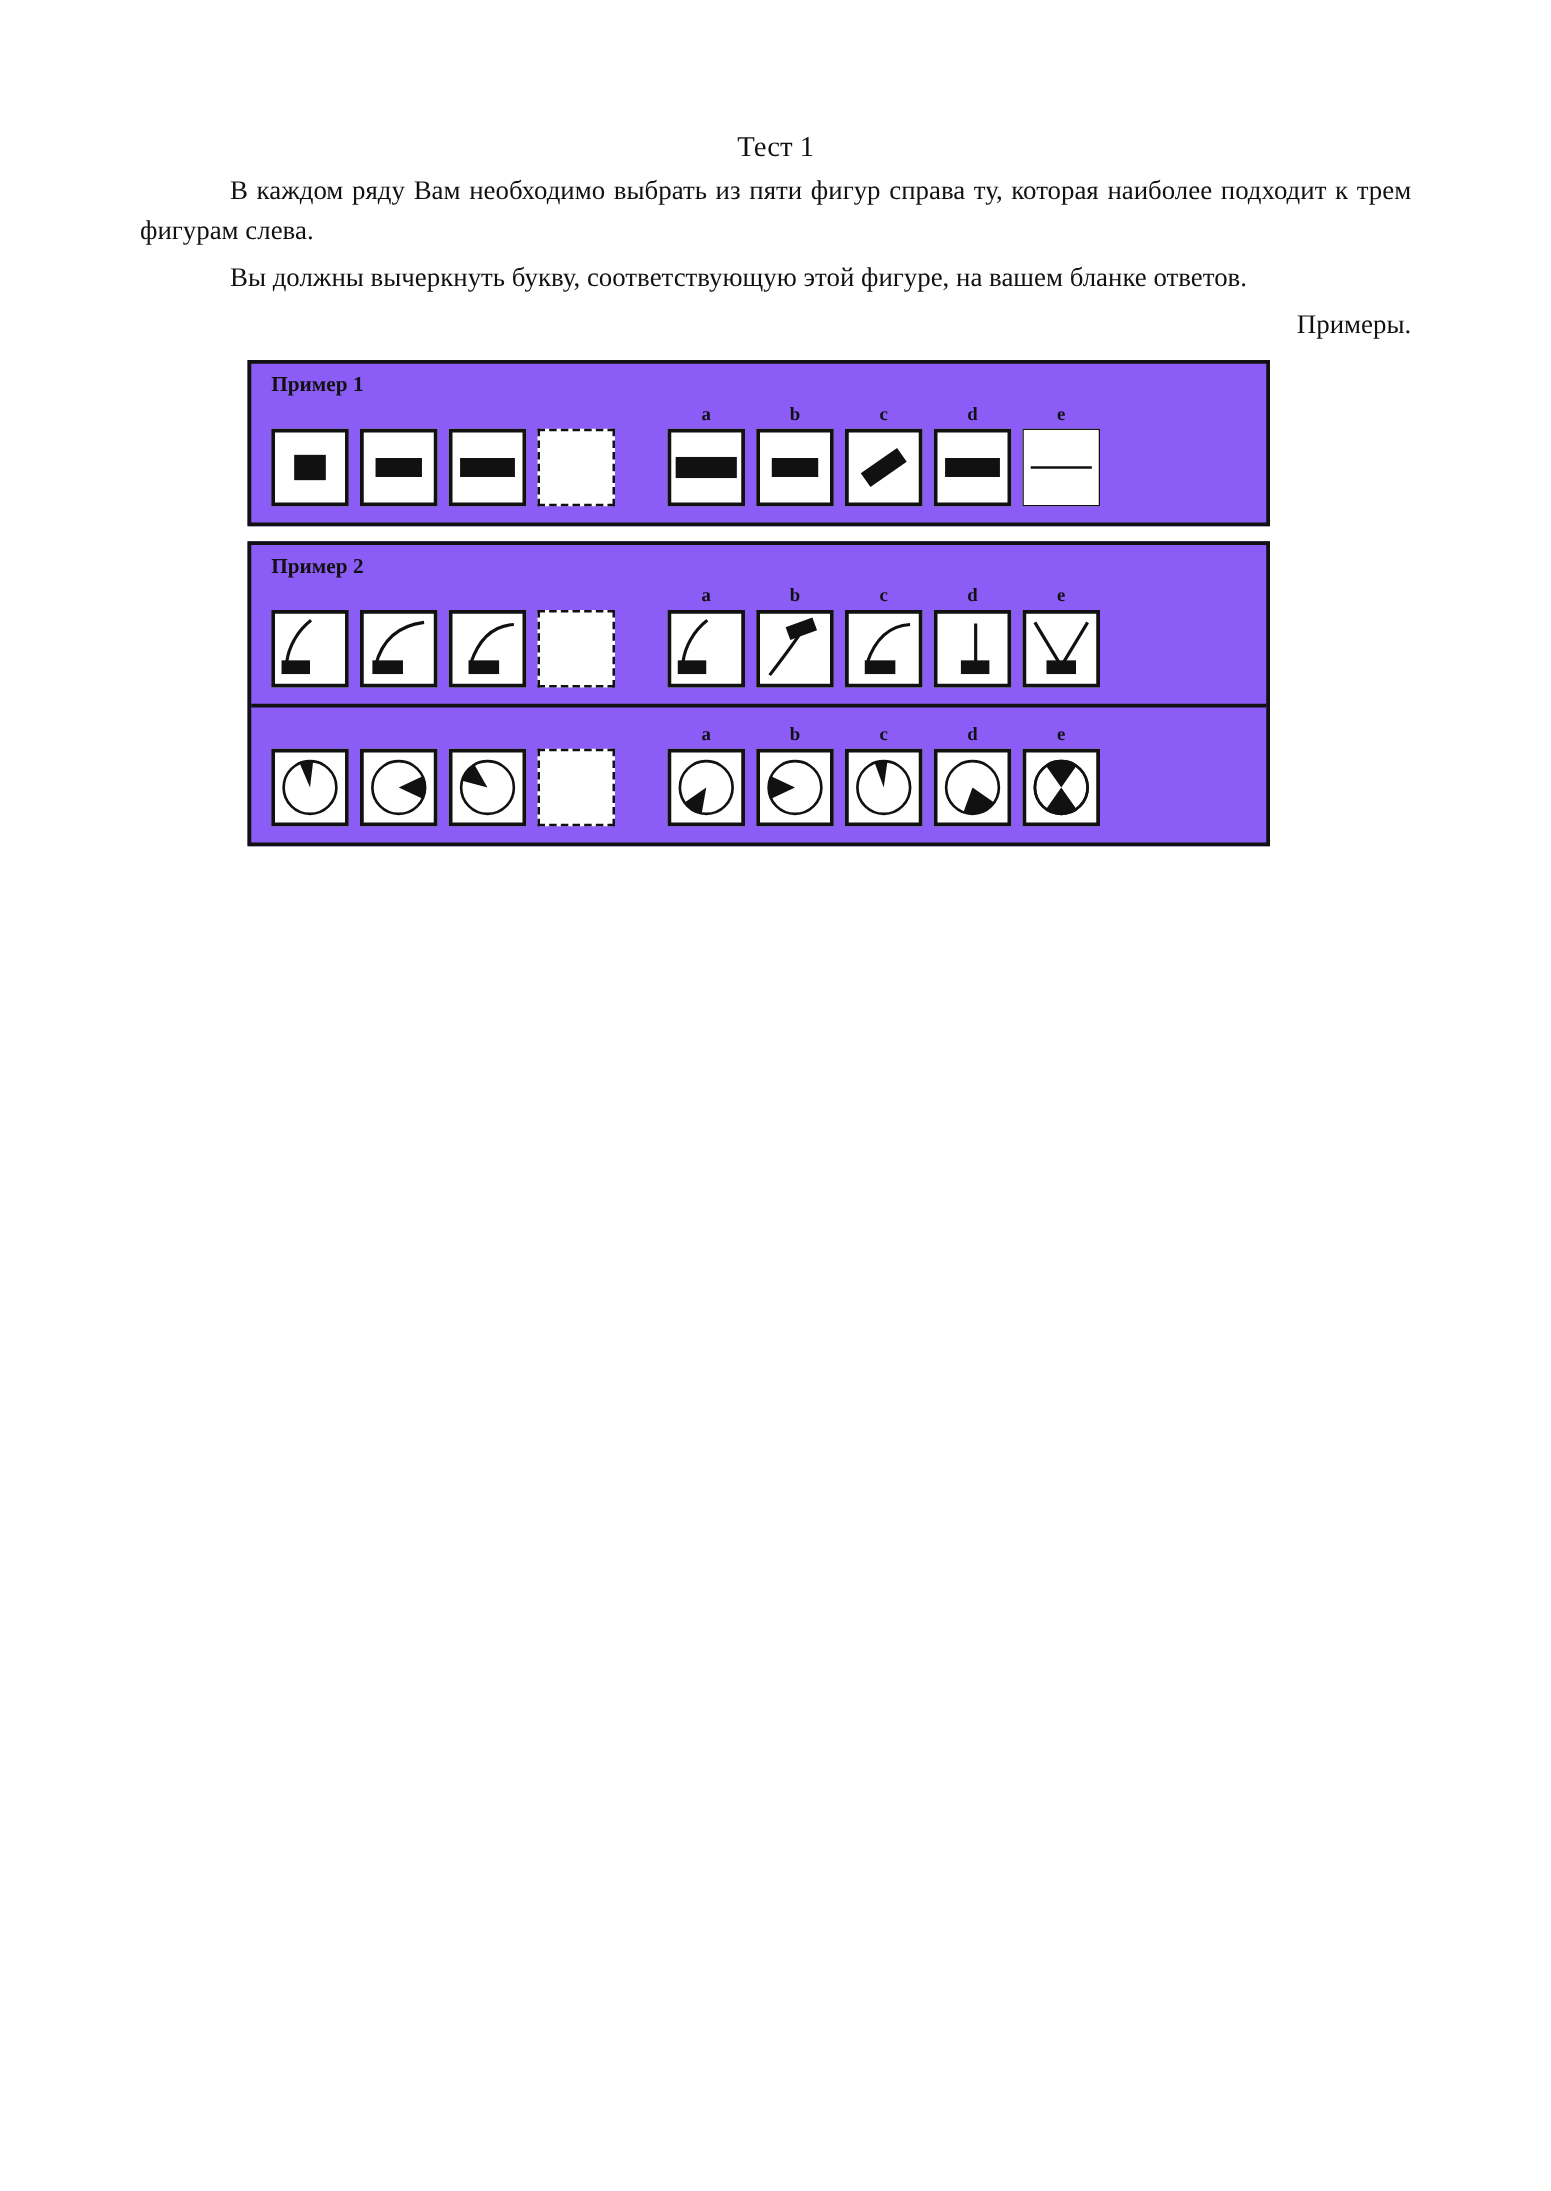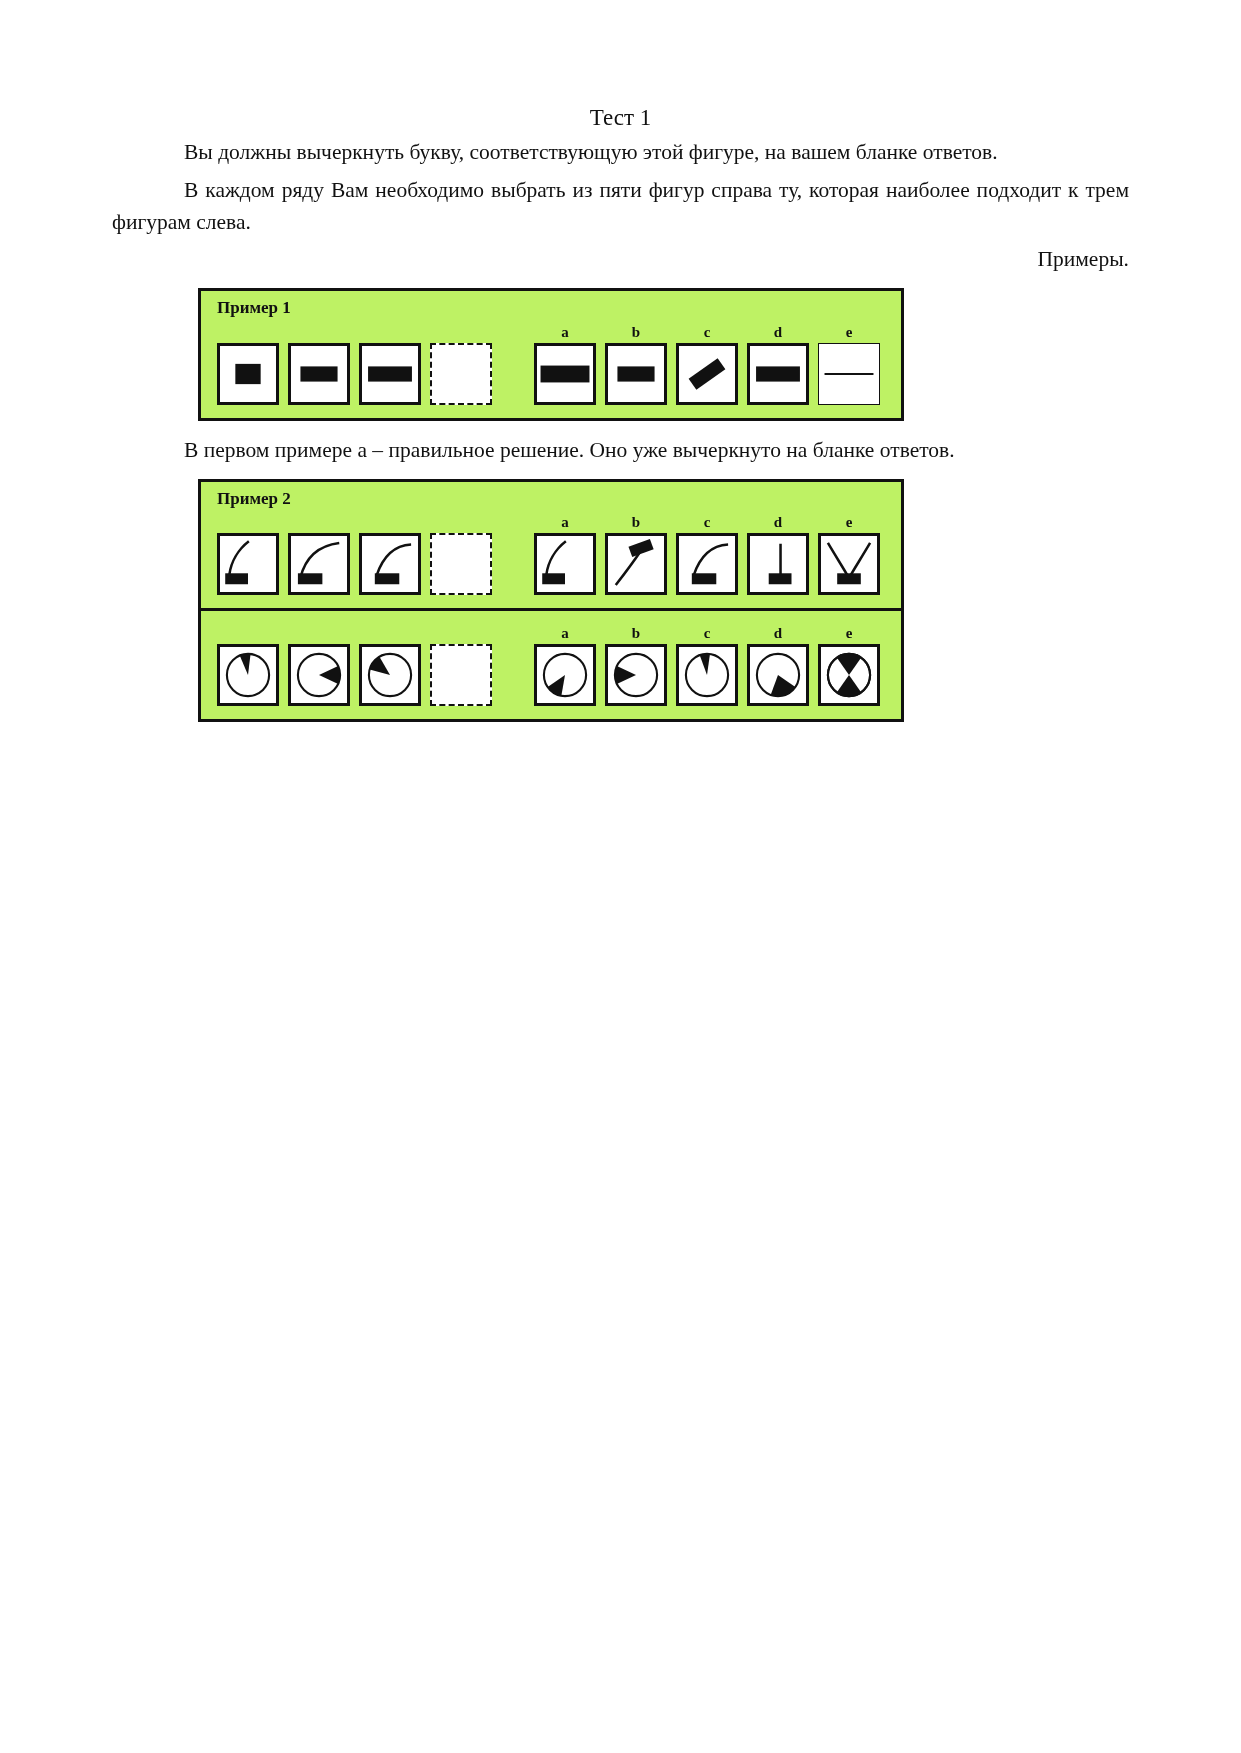--- a/index.html
+++ b/index.html
@@ -11,22 +11,22 @@
     margin:0 auto;
   }
   .title{text-align:center;font-size:23px;letter-spacing:.5px;}
   .subtitle{text-align:center;font-size:23px;margin-top:9px;}
   p.para{
     font-size:21.5px;line-height:1.48;text-align:justify;
     text-indent:72px;margin:6px 0 0 0;
   }
   p.para.noj{text-align:right;}
   .ex-group{
-    border:3px solid #111;width:706px;margin:12px 0 0 86px;
-    box-sizing:border-box;background:#bef264;
+    border:3px solid #111;width:818px;margin:12px 0 0 86px;
+    box-sizing:border-box;background:#8b5cf6;
   }
   .ex-section{padding:8px 14px 13px 16px;}
   .ex-section + .ex-section{border-top:3px solid #111;}
   .ex-label{font-weight:bold;font-size:17px;line-height:1.1;}
   .fig-row{display:flex;align-items:flex-end;gap:9px;margin-top:7px;}
   .fig-cell{
     width:62px;height:62px;border:3px solid #111;box-sizing:border-box;
     background:#fff;display:flex;align-items:center;justify-content:center;
     flex:0 0 auto;
   }
@@ -36,22 +36,22 @@
   .opt-col{display:flex;flex-direction:column;align-items:center;gap:3px;flex:0 0 auto;}
   .opt-letter{font-size:15px;font-weight:bold;line-height:1;font-family:"Liberation Serif",serif;}
 </style>
 </head>
 <body>
 
 <div class="page">
 
   <div class="subtitle">Тест 1</div>
 
+  <p class="para">В каждом ряду Вам необходимо выбрать из пяти фигур справа ту, которая наиболее подходит к трем фигурам слева.</p>
   <p class="para">Вы должны вычеркнуть букву, соответствующую этой фигуре, на вашем бланке ответов.</p>
-  <p class="para">В каждом ряду Вам необходимо выбрать из пяти фигур справа ту, которая наиболее подходит к трем фигурам слева.</p>
   <p class="para noj">Примеры.</p>
 
   <div class="ex-group">
     <div class="ex-section" id="example-1">
         <div class="ex-label">Пример 1</div>
         <div class="fig-row">
           <div class="fig-cell">
             <svg viewBox="0 0 64 64" width="54" height="54">
               <rect x="17" y="20" width="30" height="24" fill="#111111"></rect>
             </svg>
@@ -105,21 +105,20 @@
             <div class="fig-cell thin">
               <svg viewBox="0 0 64 64" width="54" height="54">
                 <line x1="3" y1="32" x2="61" y2="32" stroke="#111111" stroke-width="2.5"></line>
               </svg>
             </div>
           </div>
         </div>
       </div>
   </div>
 
-  <p class="para" style="margin-top:14px;">В первом примере а – правильное решение. Оно уже вычеркнуто на бланке ответов.</p>
 
   <div class="ex-group">
     <div class="ex-section" id="example-2">
         <div class="ex-label">Пример 2</div>
         <div class="fig-row">
           <div class="fig-cell">
             <svg viewBox="0 0 64 64" width="54" height="54">
               <path d="M33,5 C20,15 12,30 10,44" fill="none" stroke="#111111" stroke-width="3"></path>
               <rect x="5" y="43" width="27" height="13" fill="#111111"></rect>
             </svg>

